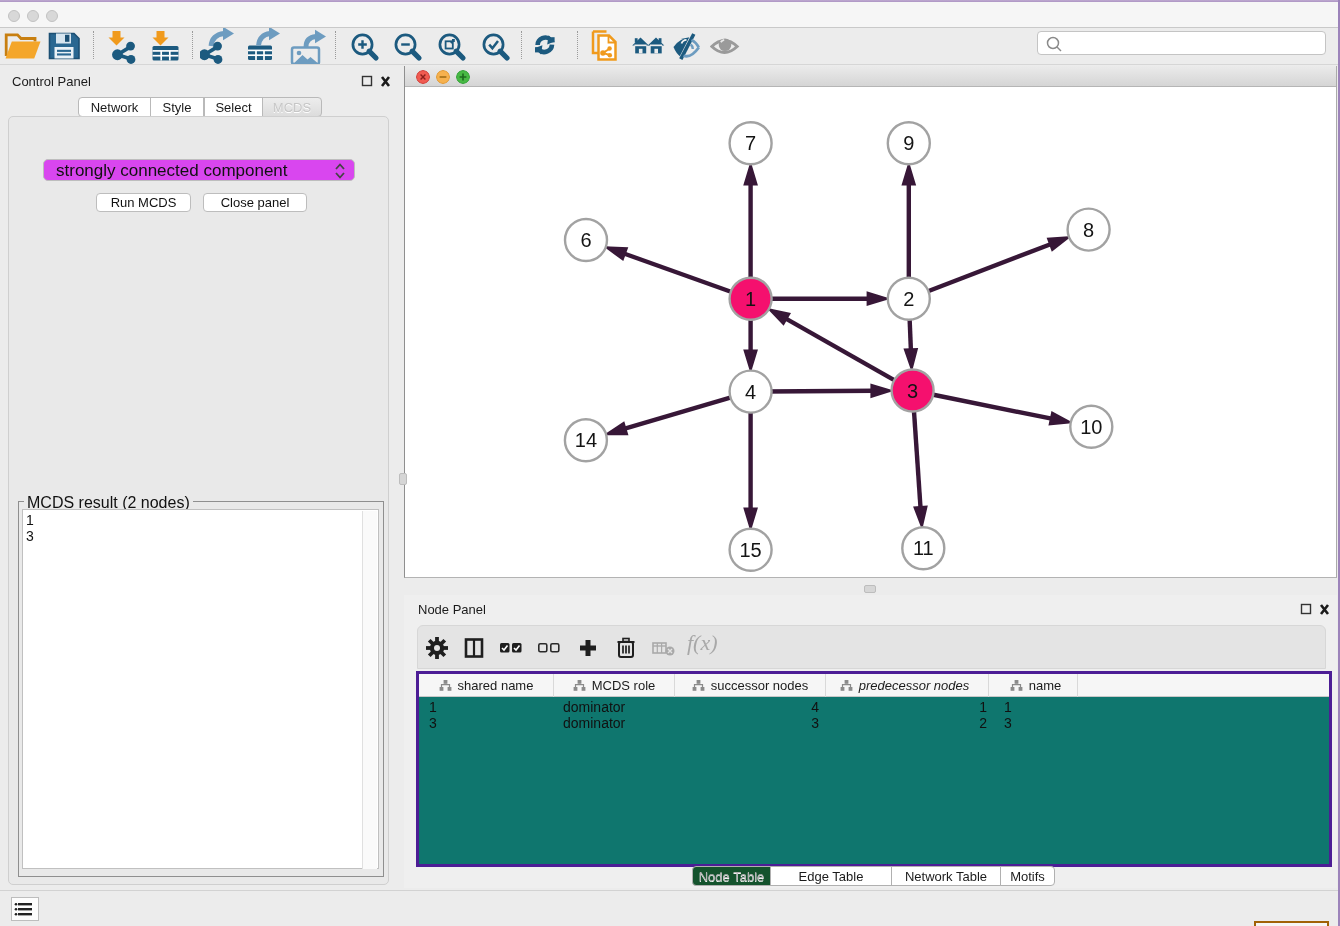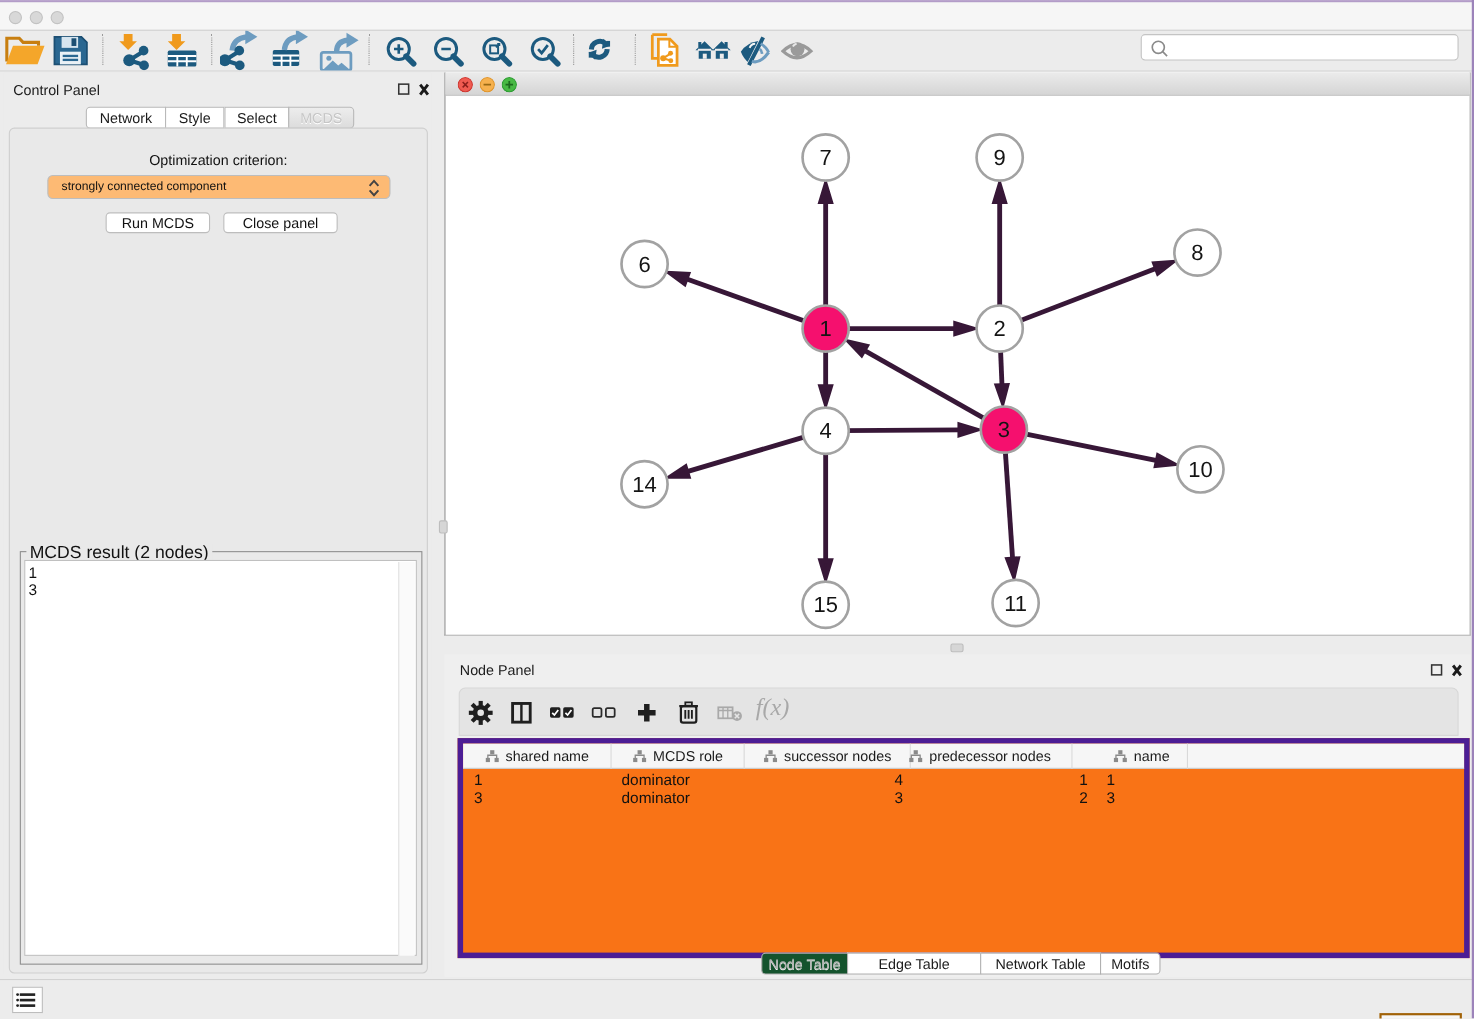--- a/index.html
+++ b/index.html
@@ -18,36 +18,36 @@
 .sep{position:absolute;width:1px;height:28px;border-left:1px dotted #9a9a9a;}
 .ticon{position:absolute;top:29px;}
 #searchbox{position:absolute;left:1037px;top:3px;width:289px;height:24px;background:#fff;border:1px solid #c4c4c4;border-radius:4px;box-sizing:border-box;}
 
 #cpanel{left:3px;top:66px;width:389px;height:820px;background:#ececec;}
 .ptitle{font-size:13px;color:#1b1b1b;}
 #cptabs{position:absolute;top:31px;left:75px;height:20px;}
 .tab{position:absolute;top:0;height:20px;box-sizing:border-box;background:#fff;border:1px solid #b9b9b9;font-size:13px;color:#1b1b1b;text-align:center;line-height:19px;}
 #cpcontent{position:absolute;left:5px;top:50px;width:379px;height:767px;background:#e9e9e9;border:1px solid #cfcfcf;border-radius:5px;}
 #optlabel{position:absolute;top:21px;left:0;width:100%;text-align:center;font-size:13px;color:#111;}
-#optsel{position:absolute;left:34px;top:42px;width:312px;height:22px;background:#fdba74;border:1px solid #bdbdbd;border-radius:5px;font-size:11px;color:#111;line-height:21px;padding-left:12px;box-sizing:border-box;}
+#optsel{position:absolute;left:34px;top:42px;width:312px;height:22px;background:#d946ef;border:1px solid #bdbdbd;border-radius:5px;font-size:17px;color:#111;line-height:21px;padding-left:12px;box-sizing:border-box;}
 .btn{position:absolute;height:19px;background:#fff;border:1px solid #bdbdbd;border-radius:4px;font-size:13px;color:#111;text-align:center;line-height:18px;box-sizing:border-box;}
 #fieldset{position:absolute;left:9px;top:384px;width:364px;height:374px;border:1px solid #8f8f8f;}
 #fslegend{position:absolute;left:5px;top:-8px;background:#e9e9e9;padding:0 3px;font-size:16px;color:#111;}
 #fsbox{position:absolute;left:3px;top:7px;width:357px;height:360px;background:#fff;border:1px solid #c0c0c0;box-sizing:border-box;}
 #fstext{position:absolute;left:3px;top:2px;font-size:14px;color:#111;line-height:16px;}
 #fsscroll{position:absolute;right:1px;top:1px;width:14px;height:358px;background:#fafafa;border-left:1px solid #e0e0e0;}
 
 #netwin{left:404px;top:66px;width:933px;height:512px;background:#fff;border-left:1px solid #8f8f8f;border-right:1px solid #aaa;border-bottom:1px solid #b3b3b3;box-sizing:border-box;}
 #nettitle{position:absolute;left:0;top:0;width:100%;height:21px;background:linear-gradient(#ebebeb,#d5d5d5);border-bottom:1px solid #b5b5b5;box-sizing:border-box;}
 .tl2{position:absolute;top:3.5px;width:14px;height:14px;border-radius:50%;box-sizing:border-box;}
 #netname{position:absolute;top:3px;left:0;width:100%;text-align:center;font-size:13px;font-weight:bold;color:#222;}
 
 #tpanel{left:404px;top:595px;width:933px;height:293px;background:#efefef;}
 #tptoolbar{position:absolute;left:13px;top:30px;width:907px;height:42px;background:#e4e4e4;border:1px solid #d7d7d7;border-radius:6px 6px 0 0;}
-#ttable{position:absolute;left:12px;top:76px;width:910px;height:190px;background:#f97316;border:5px solid #4c1d95;}
+#ttable{position:absolute;left:12px;top:76px;width:910px;height:190px;background:#0f766e;border:3px solid #4c1d95;}
 #thead{position:absolute;left:0;top:0;width:100%;height:23px;background:#f6f6f6;border-bottom:1px solid #c8c8c8;box-sizing:border-box;}
 .th{position:absolute;top:0;height:23px;font-size:13px;color:#1b1b1b;text-align:center;line-height:23px;box-sizing:border-box;border-right:1px solid #d9d9d9;}
 .td{position:absolute;font-size:14px;color:#111;}
 .btab{position:absolute;top:0;height:20px;box-sizing:border-box;background:#fff;border:1px solid #b0b0b0;font-size:13px;color:#1b1b1b;text-align:center;line-height:19px;}
 
 #statusbar{left:0;top:890px;width:1340px;height:36px;background:#ececec;border-top:1px solid #d2d2d2;}
 #listbtn{position:absolute;left:11px;top:6px;width:28px;height:24px;background:#fdfdfd;border:1px solid #bdbdbd;box-sizing:border-box;}
 #membtn{position:absolute;left:1254px;top:6px;width:75px;height:24px;background:#f6f6f6;border:2px solid #a16207;box-sizing:border-box;font-size:12px;color:#111;margin-top:24px;}
 svg text{font-family:"Liberation Sans",sans-serif;}
 </style>
@@ -237,21 +237,20 @@
       <rect x="1.5" y="1.5" width="9" height="9" fill="none" stroke="#333" stroke-width="1.4"></rect>
       <path d="M21 2 L28 11 M28 2 L21 11" stroke="#1b1b1b" stroke-width="2.6"></path>
     </svg>
   <div id="cptabs">
     <div class="tab" style="left:0px;width:73px;border-radius:4px 0 0 4px;">Network</div>
     <div class="tab" style="left:72px;width:54px;">Style</div>
     <div class="tab" style="left:126px;width:59px;">Select</div>
     <div class="tab" style="left:184px;width:60px;background:linear-gradient(#ededed,#dcdcdc);color:#c6c6c6;text-shadow:0 1px 0 #fff;border-radius:0 4px 4px 0;">MCDS</div>
   </div>
   <div id="cpcontent">
-    <div id="optlabel">Optimization criterion:</div>
     <div id="optsel">strongly connected component
       <svg width="16" height="18" style="position:absolute;right:6px;top:2px;">
           <path d="M4 7 L8 2.5 L12 7" fill="none" stroke="#444" stroke-width="1.8"></path>
           <path d="M4 11 L8 15.5 L12 11" fill="none" stroke="#444" stroke-width="1.8"></path>
         </svg>
     </div>
     <div class="btn" style="left:87px;top:76px;width:95px;">Run MCDS</div>
     <div class="btn" style="left:194px;top:76px;width:104px;">Close panel</div>
     <div id="fieldset">
       <div id="fslegend">MCDS result (2 nodes)</div>
@@ -419,21 +418,21 @@
             </g>
           </svg>MCDS role</div>
         <div class="th" style="left:256px;width:151px;"><svg width="13" height="13" viewBox="0 0 13 13" style="vertical-align:-2px;margin-right:6px;">
             <g fill="#8a8a8a">
               <rect x="4.6" y="1" width="3.8" height="3.8"></rect>
               <rect x="0.6" y="8" width="3.8" height="3.8"></rect>
               <rect x="8.6" y="8" width="3.8" height="3.8"></rect>
               <path d="M2.5 8 L2.5 5.6 L10.5 5.6 L10.5 8 M6.5 4.8 L6.5 5.6" fill="none" stroke="#8a8a8a" stroke-width="1.2"></path>
             </g>
           </svg>successor nodes</div>
-        <div class="th" style="left:386px;width:168px;"><svg width="13" height="13" viewBox="0 0 13 13" style="vertical-align:-2px;margin-right:6px;">
+        <div class="th" style="left:402px;width:168px;font-style:italic;"><svg width="13" height="13" viewBox="0 0 13 13" style="vertical-align:-2px;margin-right:6px;">
             <g fill="#8a8a8a">
               <rect x="4.6" y="1" width="3.8" height="3.8"></rect>
               <rect x="0.6" y="8" width="3.8" height="3.8"></rect>
               <rect x="8.6" y="8" width="3.8" height="3.8"></rect>
               <path d="M2.5 8 L2.5 5.6 L10.5 5.6 L10.5 8 M6.5 4.8 L6.5 5.6" fill="none" stroke="#8a8a8a" stroke-width="1.2"></path>
             </g>
           </svg>predecessor nodes</div>
         <div class="th" style="left:575px;width:84px;"><svg width="13" height="13" viewBox="0 0 13 13" style="vertical-align:-2px;margin-right:6px;">
             <g fill="#8a8a8a">
               <rect x="4.6" y="1" width="3.8" height="3.8"></rect>

